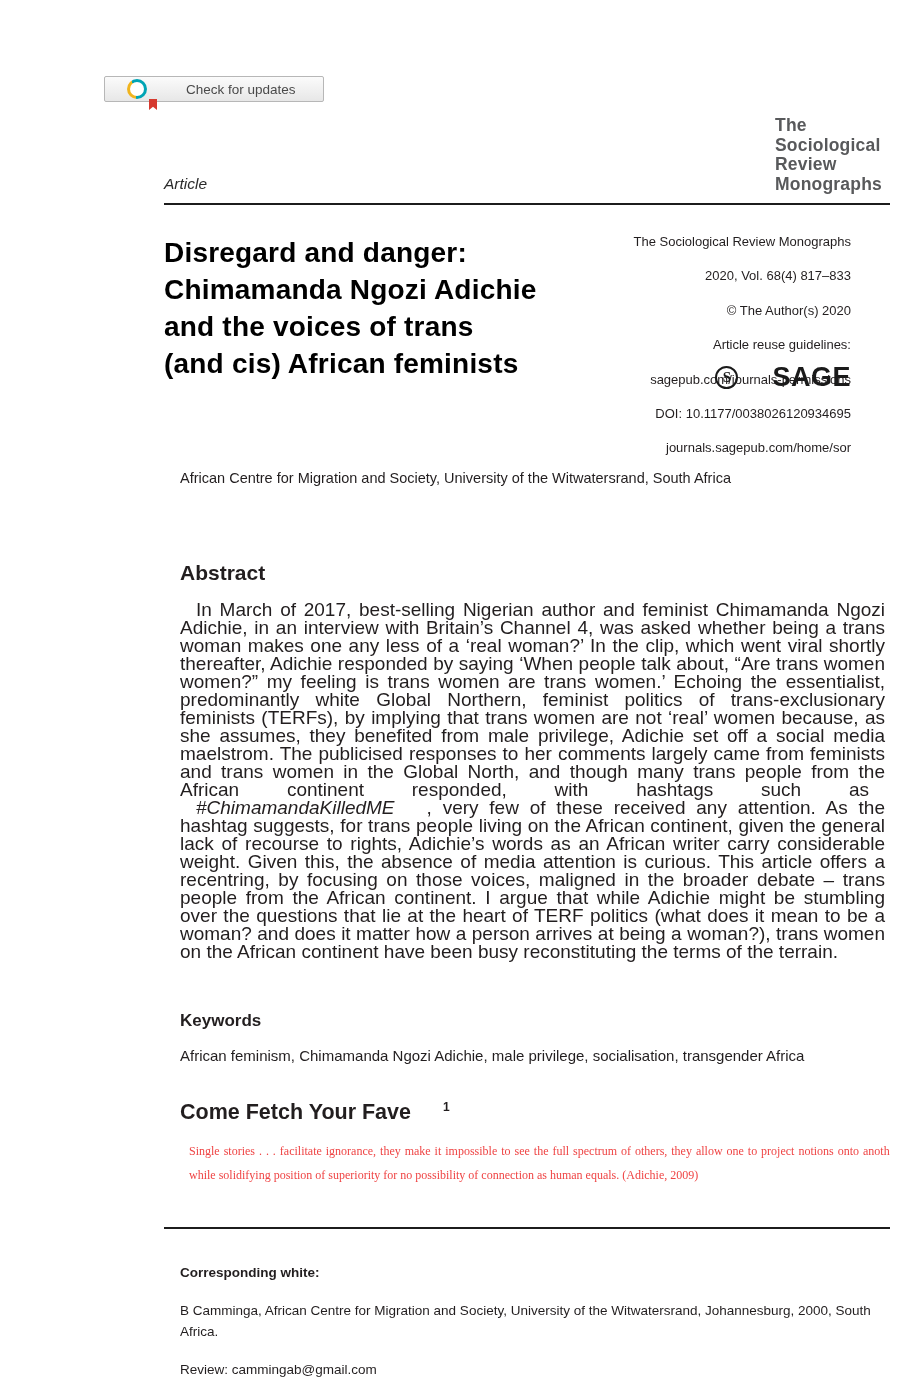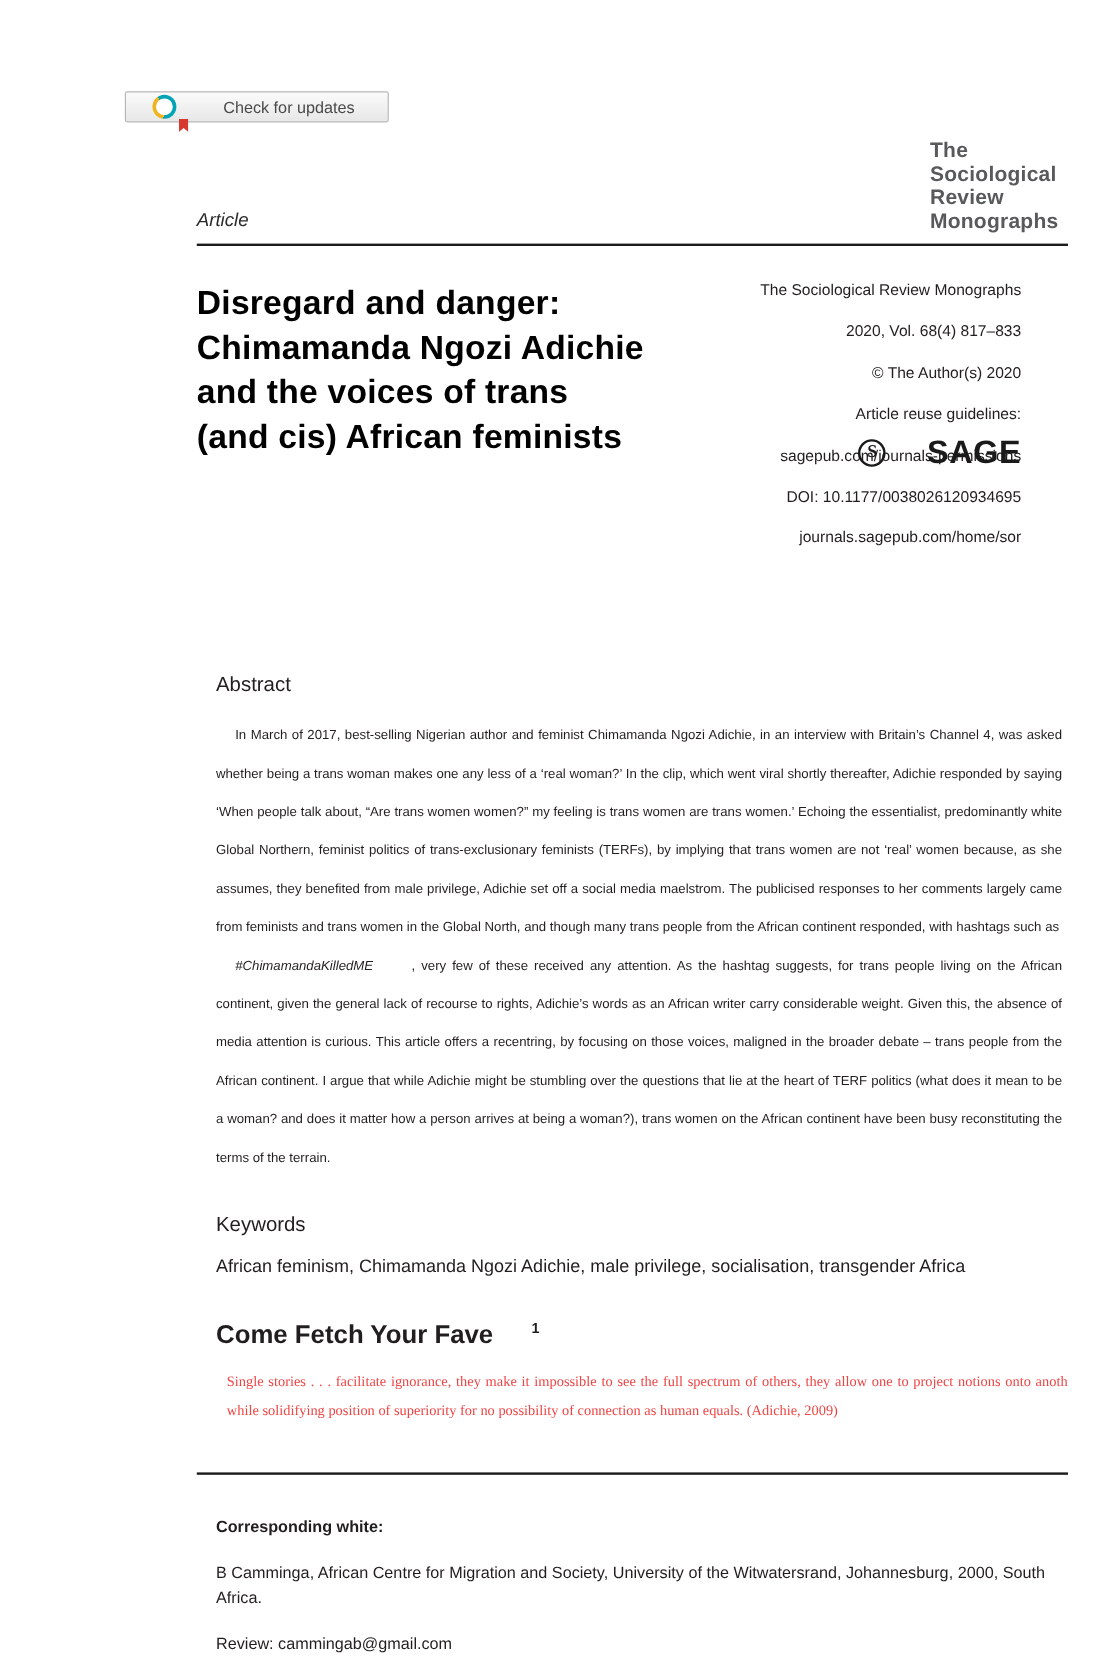--- a/index.html
+++ b/index.html
@@ -102,29 +102,29 @@
     letter-spacing: 0.2px;
   }
 
   
   .author { position: absolute; left: 100px; top: 397px; }
   .author-name { font-size: 20px; font-weight: 700; }
   .affiliation { margin-top: 9px; font-size: 14.5px; }
 
   
   .abstract { position: absolute; left: 100px; top: 481px; width: 737px; }
-  .abstract h2 { font-size: 17px; font-weight: 400; margin-bottom: 6px; }
+  .abstract h2 { font-size: 21px; font-weight: 700; margin-bottom: 6px; }
   .abstract p {
-    font-size: 11px; line-height: 32px;
+    font-size: 19px; line-height: 18px;
     text-align: justify;
   }
 
   
   .keywords { position: absolute; left: 100px; top: 931px; width: 737px; }
-  .keywords h2 { font-size: 17px; font-weight: 400; margin-bottom: 6px; }
+  .keywords h2 { font-size: 17px; font-weight: 700; margin-bottom: 6px; }
   .keywords p { font-size: 15px; }
 
   
   .section-heading {
     position: absolute; left: 100px; top: 1036px;
     font-size: 21.5px; font-weight: 700;
   }
   .section-heading sup { font-size: 12px; vertical-align: super; }
 
   
@@ -182,20 +182,21 @@
     <span class="sage-circle">S</span>
     <span class="sage-text">SAGE</span>
   </div>
 
   <h1 class="title">Disregard and danger:
 Chimamanda Ngozi Adichie
 and the voices of trans
 (and cis) African feminists</h1>
 
   <div class="author">
+    <div class="affiliation">African Centre for Migration and Society, University of the Witwatersrand, South Africa</div>
   </div>
 
   <div class="abstract">
     <h2>Abstract</h2>
     <p><span>In March of 2017, best-selling Nigerian author and feminist Chimamanda Ngozi Adichie, in an interview with Britain’s Channel 4, was asked whether being a trans woman makes one any less of a ‘real woman?’ In the clip, which went viral shortly thereafter, Adichie responded by saying ‘When people talk about, “Are trans women women?” my feeling is trans women are trans women.’ Echoing the essentialist, predominantly white Global Northern, feminist politics of trans-exclusionary feminists (TERFs), by implying that trans women are not ‘real’ women because, as she assumes, they benefited from male privilege, Adichie set off a social media maelstrom. The publicised responses to her comments largely came from feminists and trans women in the Global North, and though many trans people from the African continent responded, with hashtags such as </span><i>#ChimamandaKilledME</i><span>, very few of these received any attention. As the hashtag suggests, for trans people living on the African continent, given the general lack of recourse to rights, Adichie’s words as an African writer carry considerable weight. Given this, the absence of media attention is curious. This article offers a recentring, by focusing on those voices, maligned in the broader debate – trans people from the African continent. I argue that while Adichie might be stumbling over the questions that lie at the heart of TERF politics (what does it mean to be a woman? and does it matter how a person arrives at being a woman?), trans women on the African continent have been busy reconstituting the terms of the terrain.</span></p>
   </div>
 
   <div class="keywords">
     <h2>Keywords</h2>
     <p>African feminism, Chimamanda Ngozi Adichie, male privilege, socialisation, transgender Africa</p>

